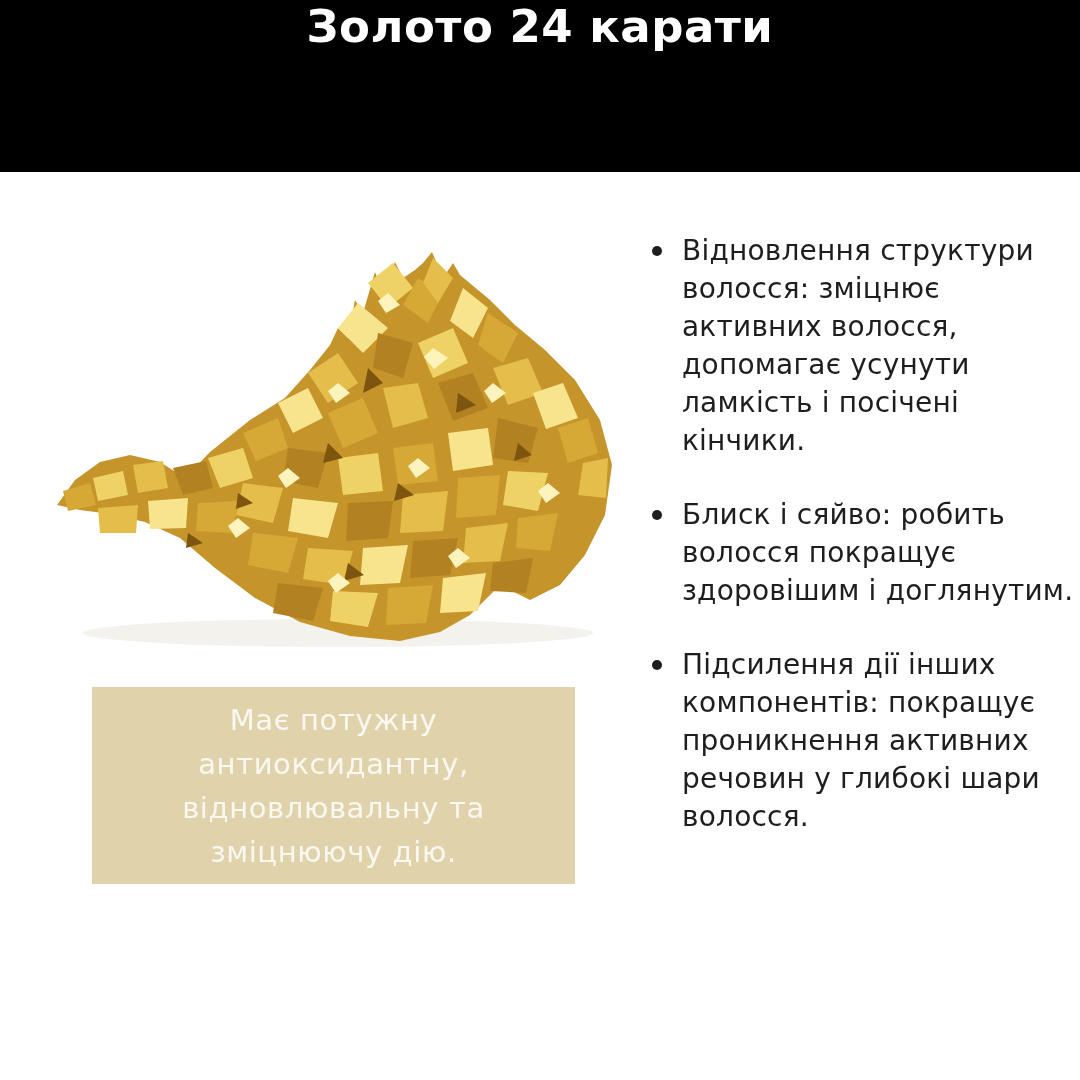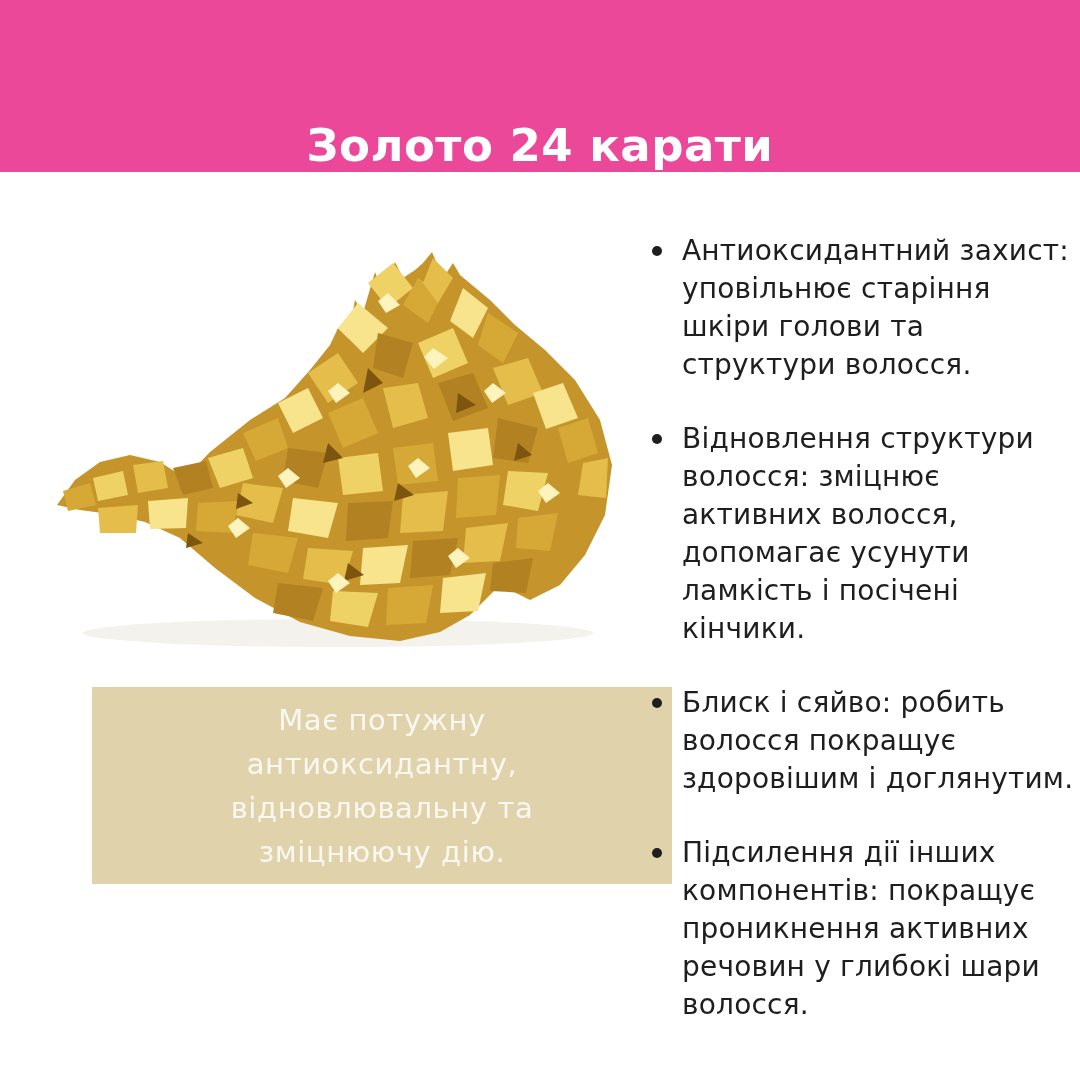--- a/index.html
+++ b/index.html
@@ -3,31 +3,31 @@
 <meta charset="utf-8">
 <style>
   html,body{margin:0;padding:0;background:#ffffff;}
   .canvas{
     position:relative;width:1080px;height:1080px;background:#ffffff;overflow:hidden;
     font-family:"DejaVu Sans","Liberation Sans",sans-serif;
   }
   
   .banner{
     position:absolute;left:0;top:0;width:1080px;height:172px;
-    background:#ec4899;display:flex;align-items:flex-end;justify-content:center;
+    background:#000000;display:flex;align-items:flex-start;justify-content:center;
   }
   .banner h1{
     margin:0;font-size:45px;font-weight:700;color:#ffffff;letter-spacing:.5px;
   }
   
   .gold-wrap{position:absolute;left:38px;top:233px;width:590px;height:418px;}
   .gold-wrap svg{display:block;width:100%;height:100%;}
   
   .quote-box{
-    position:absolute;left:92px;top:687px;width:580px;height:197px;
+    position:absolute;left:92px;top:687px;width:483px;height:197px;
     background:#e0d2ab;display:flex;align-items:center;justify-content:center;
   }
   .quote-box p{
     margin:0;font-size:29px;line-height:44px;color:#fbf8f2;
     letter-spacing:.6px;white-space:pre-line;text-align:center;font-weight:400;
   }
   
   .bullets{
     position:absolute;left:645px;top:232px;width:435px;
     list-style:none;margin:0;padding:0;
@@ -138,27 +138,20 @@
   <div class="quote-box">
     <p>Має потужну
 антиоксидантну,
 відновлювальну та
 зміцнюючу дію.</p>
   </div>
 
   <ul class="bullets">
     <li>
       <span class="dot"></span>
-      <span class="li-text">Антиоксидантний захист:
-уповільнює старіння
-шкіри голови та
-структури волосся.</span>
-    </li>
-    <li>
-      <span class="dot"></span>
       <span class="li-text">Відновлення структури
 волосся: зміцнює
 активних волосся,
 допомагає усунути
 ламкість і посічені
 кінчики.</span>
     </li>
     <li>
       <span class="dot"></span>
       <span class="li-text">Блиск і сяйво: робить

